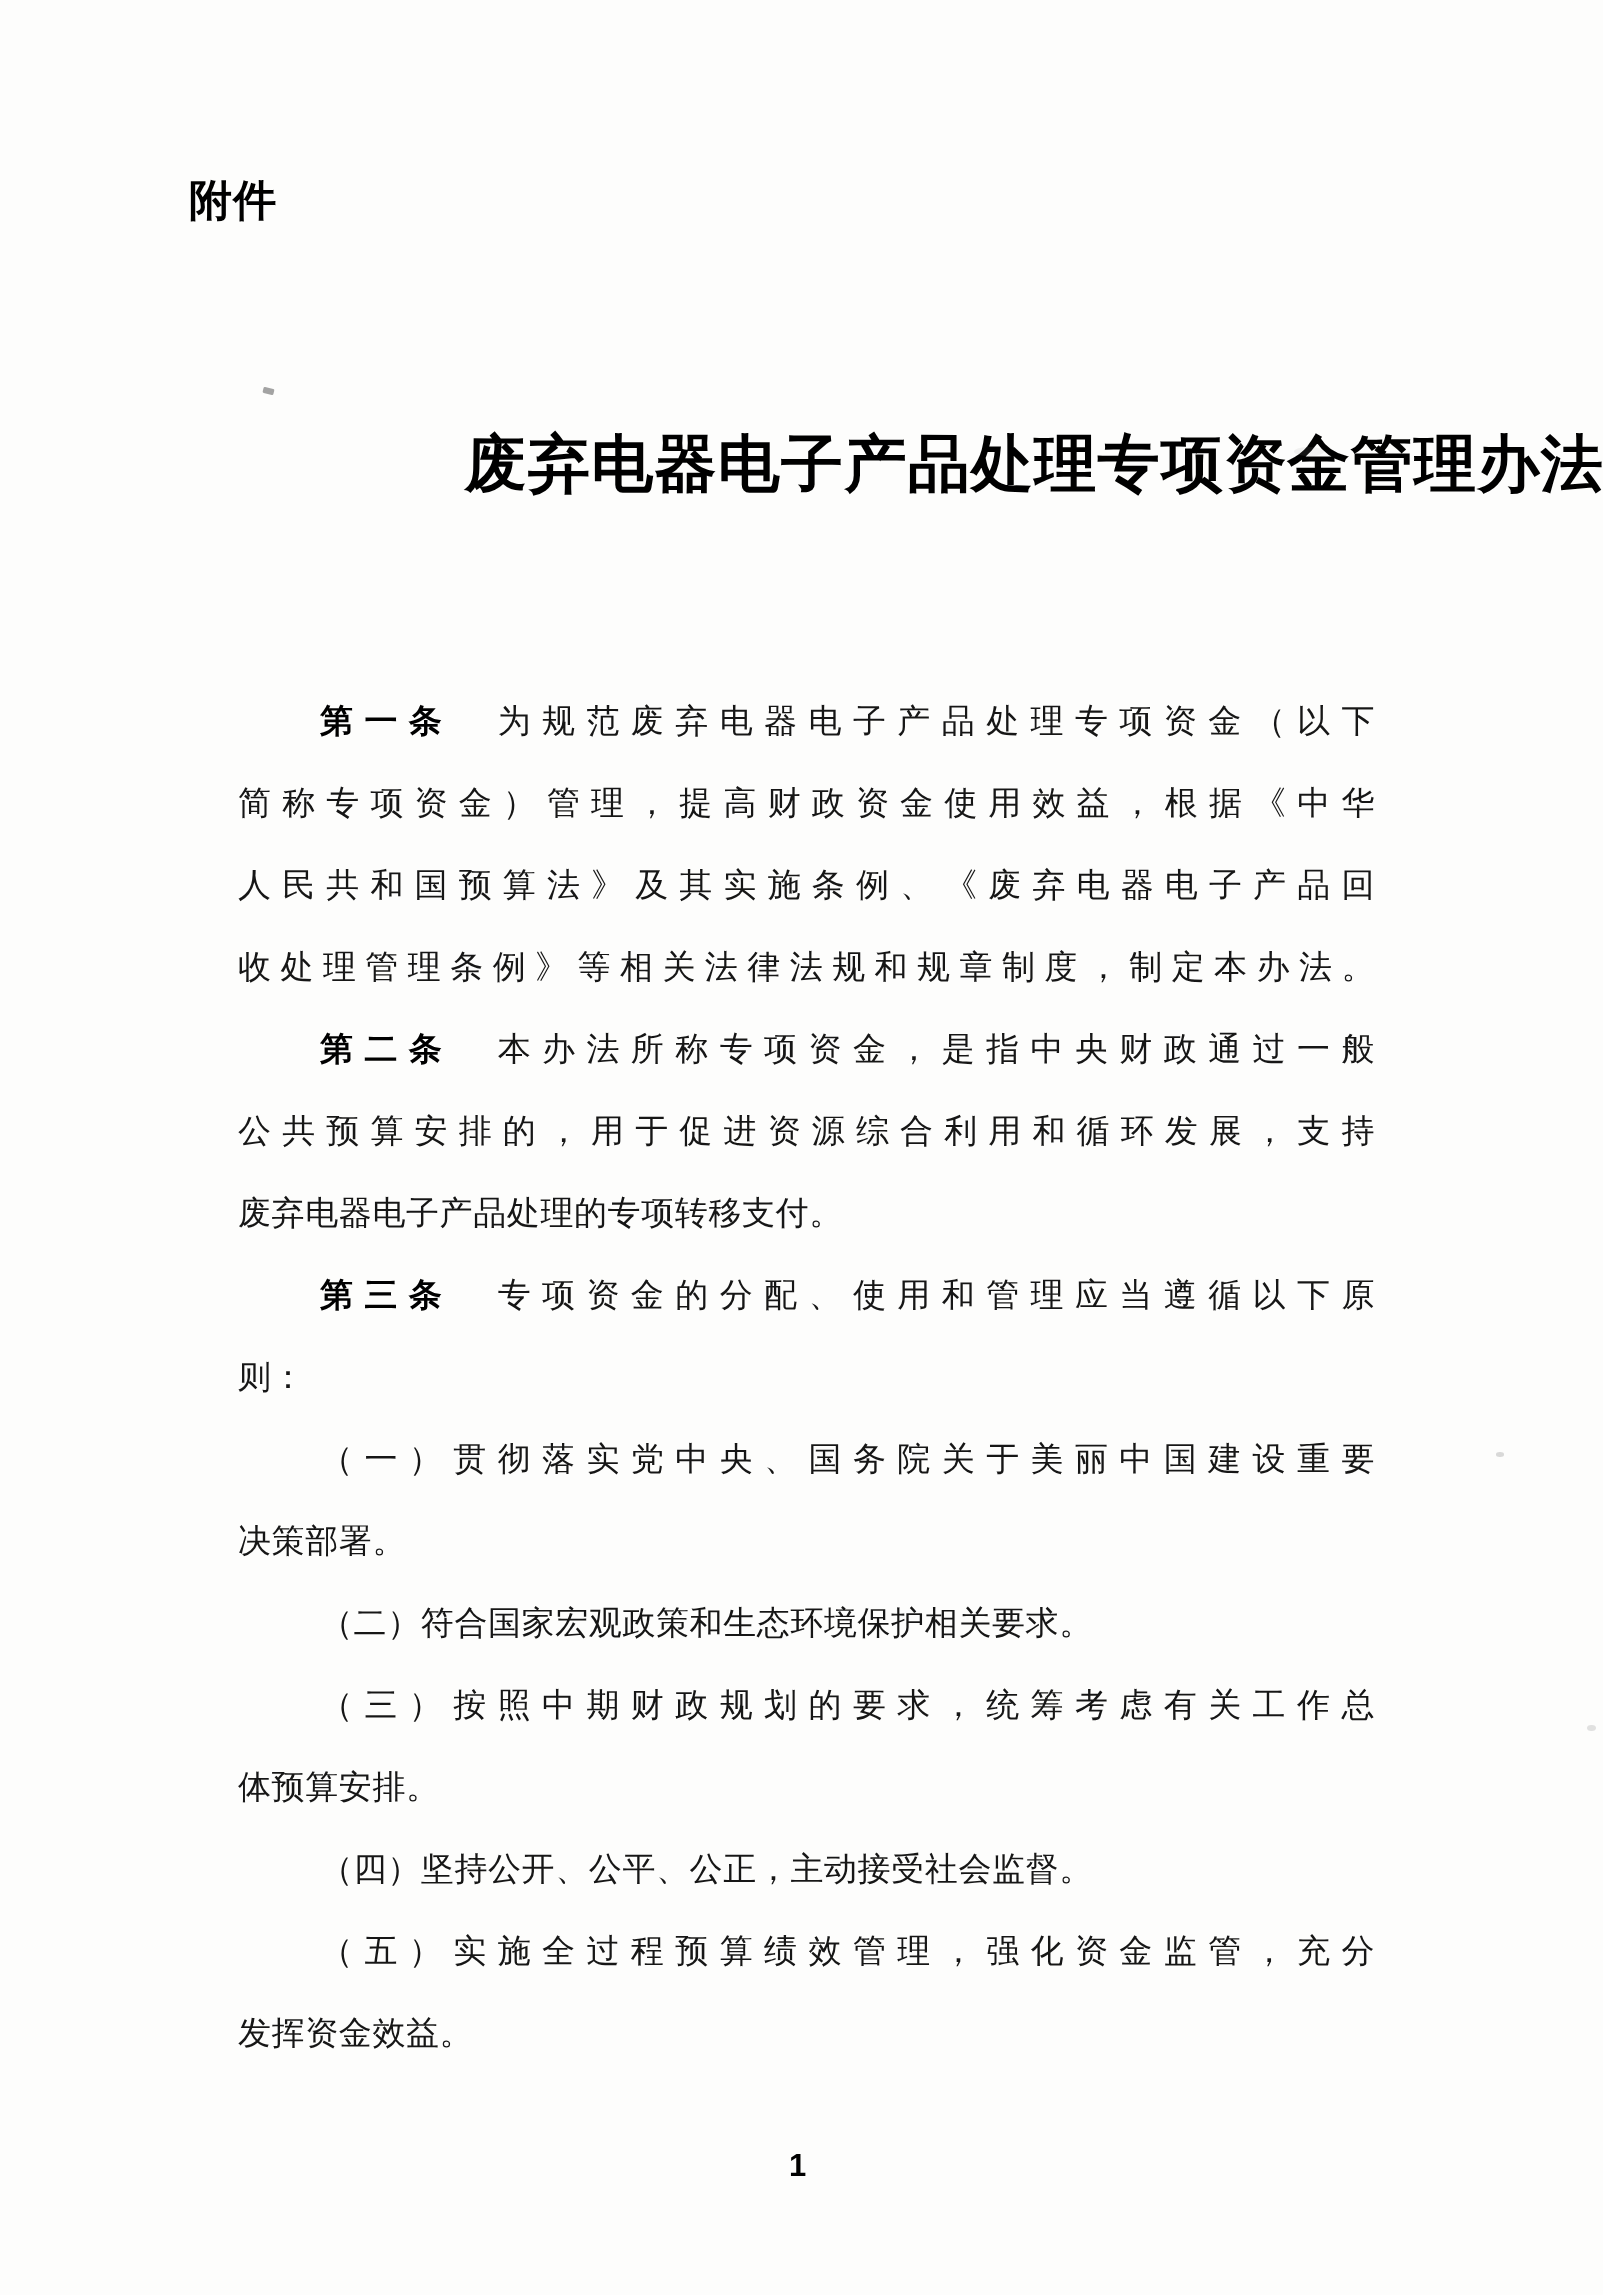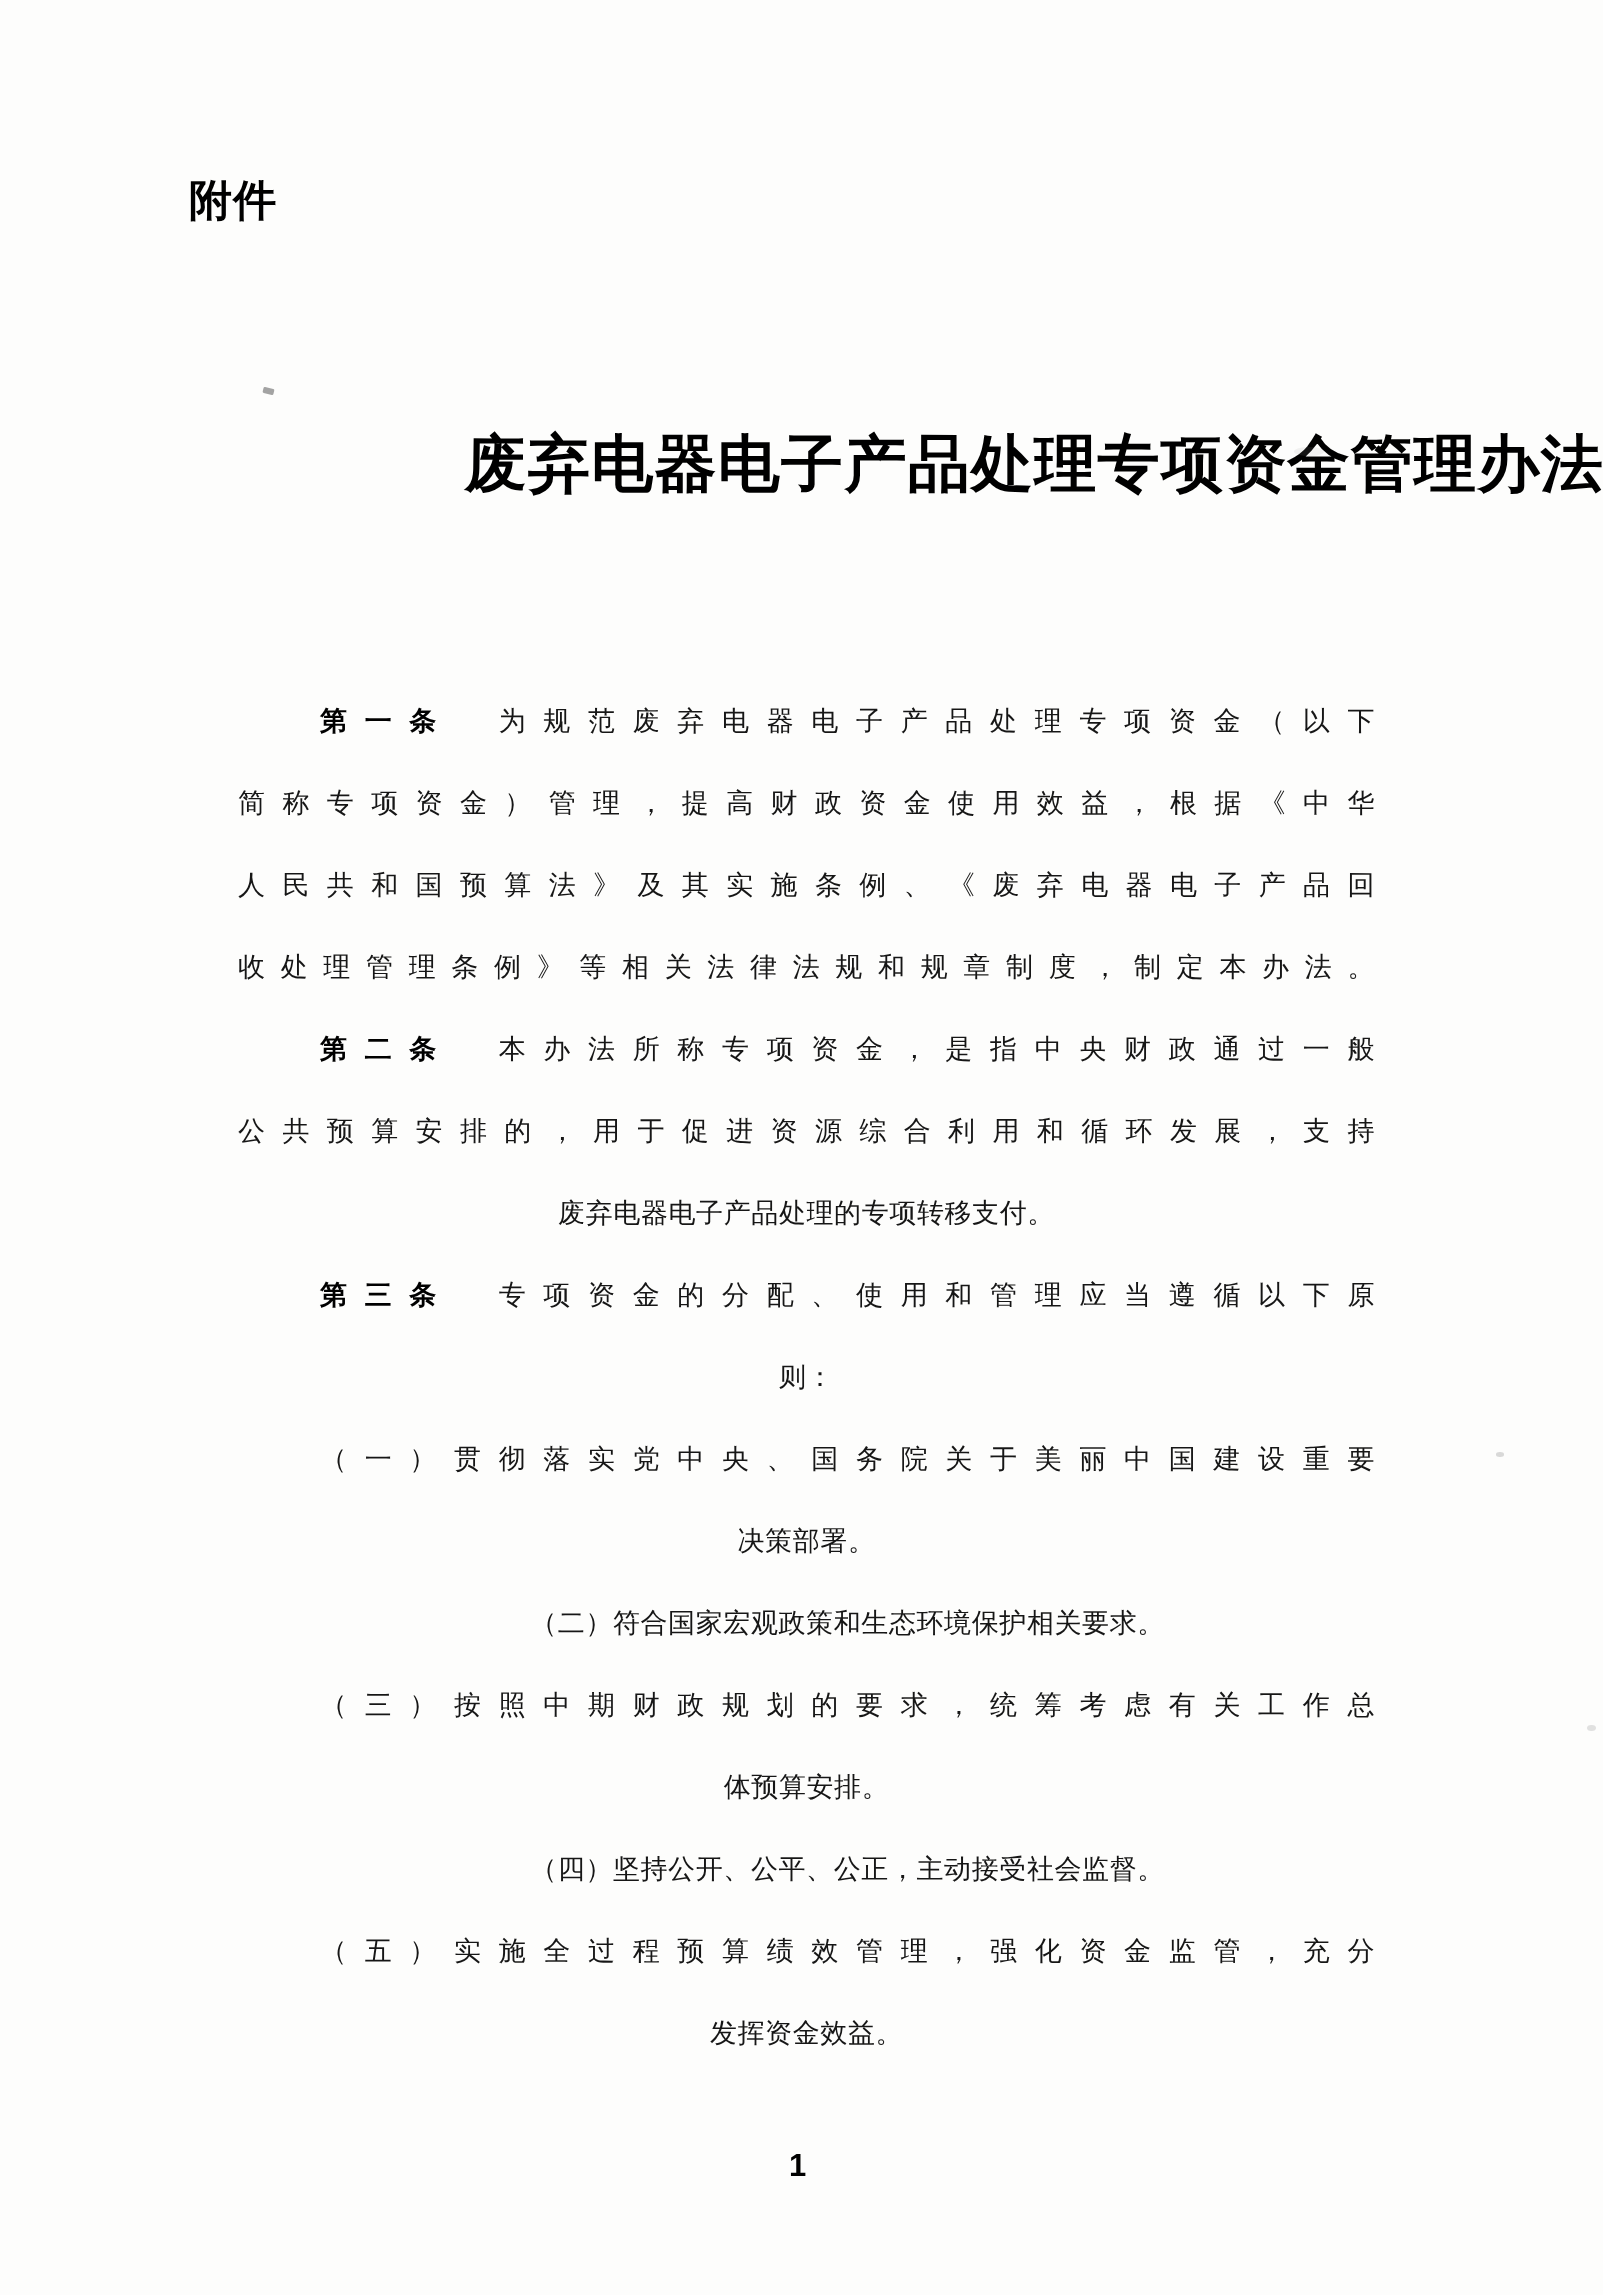--- a/index.html
+++ b/index.html
@@ -20,24 +20,24 @@
     font-family:"Liberation Serif","DejaVu Serif",serif;
   }
   .chapter {
     position:absolute; left:0; right:0; top:615px; margin:0;
     text-align:center; font-weight:700; font-size:39px; line-height:1.1;
     letter-spacing:7.8px; color:#000;
     font-family:"Liberation Sans","DejaVu Sans",sans-serif;
   }
   .body-text {
     position:absolute; left:238px; top:680px; width:1137px;
-    font-size:27px; letter-spacing:0.6px; color:#161616;
+    font-size:33px; letter-spacing:0.6px; color:#161616;
   }
   .line {
-    height:82px; line-height:82px; text-align:center;
+    height:82px; line-height:82px; text-align:left;
     white-space:normal; overflow:visible;
   }
   .line.indent { padding-left:82px; }
   .line.fill { text-align:justify; text-align-last:justify; }
   .art {
     font-family:"Liberation Sans","DejaVu Sans",sans-serif;
     font-weight:700; color:#000;
   }
   .pageno {
     position:absolute; left:0; right:9px; top:2150px;

